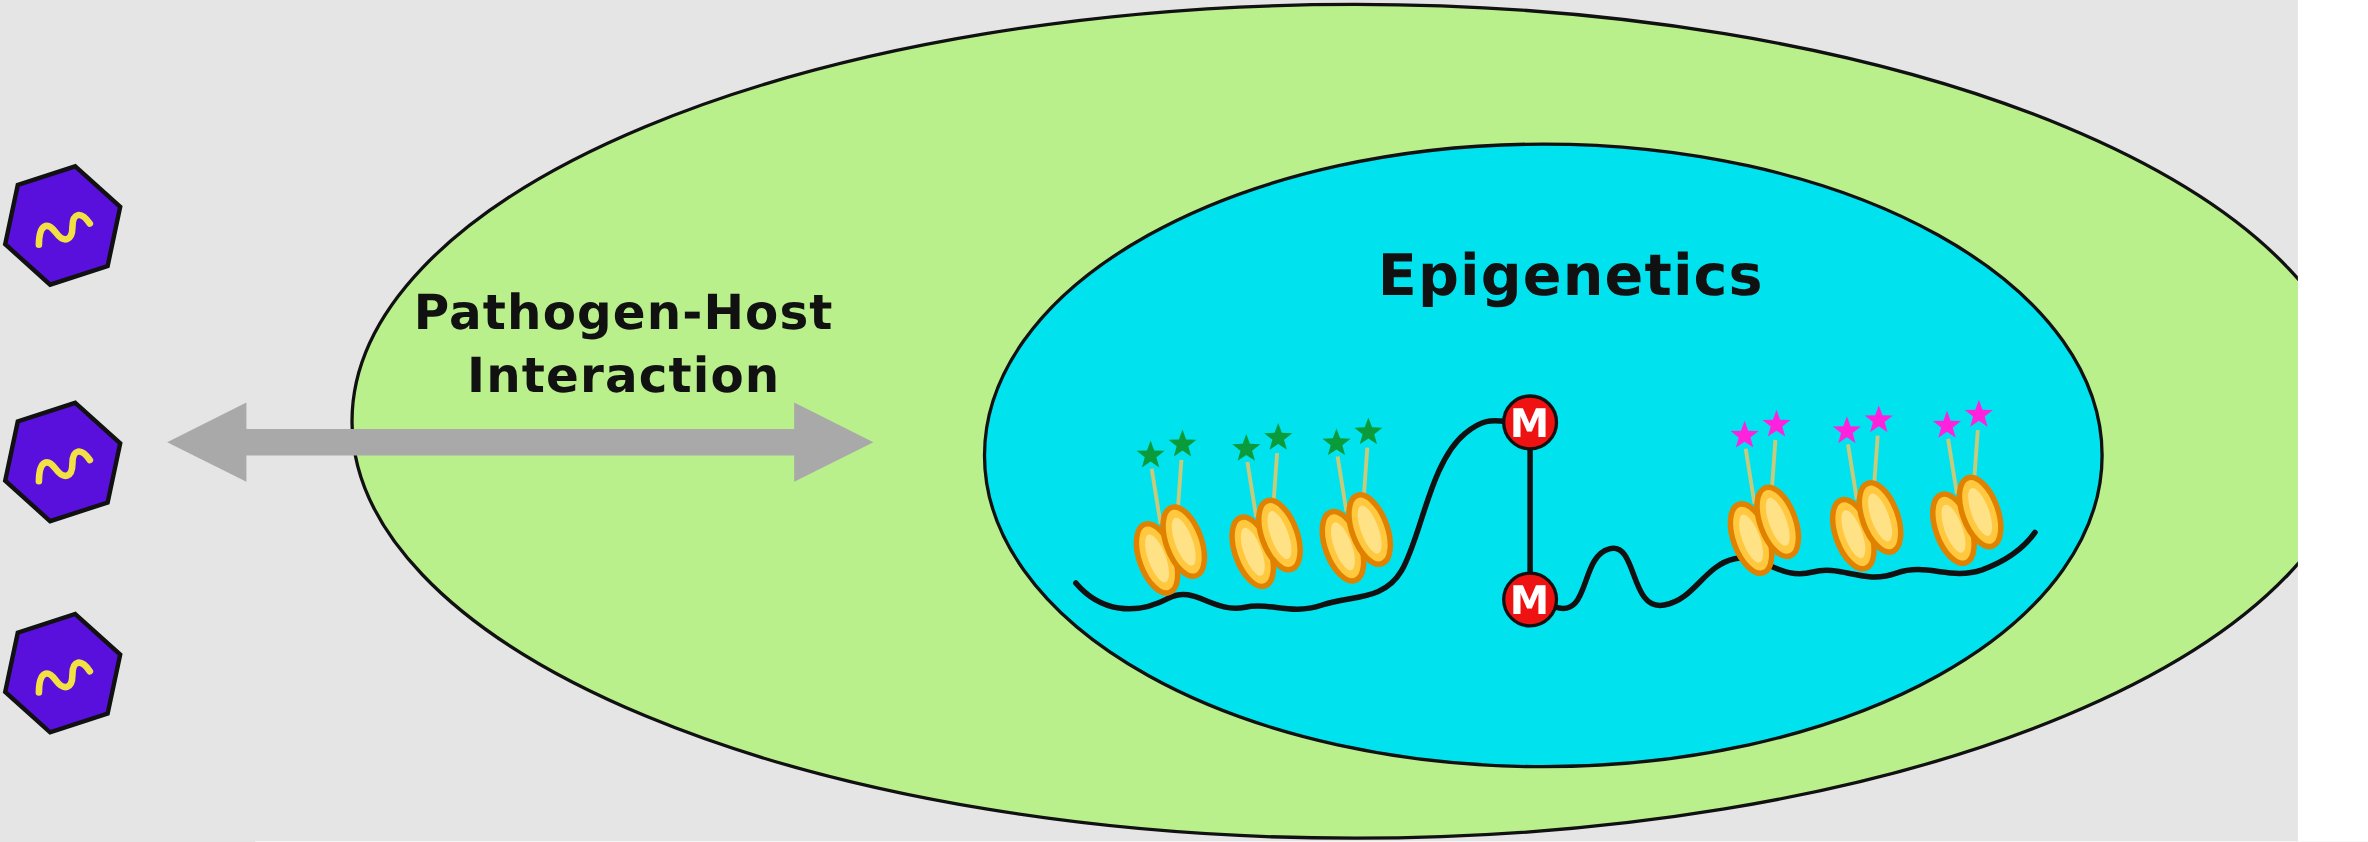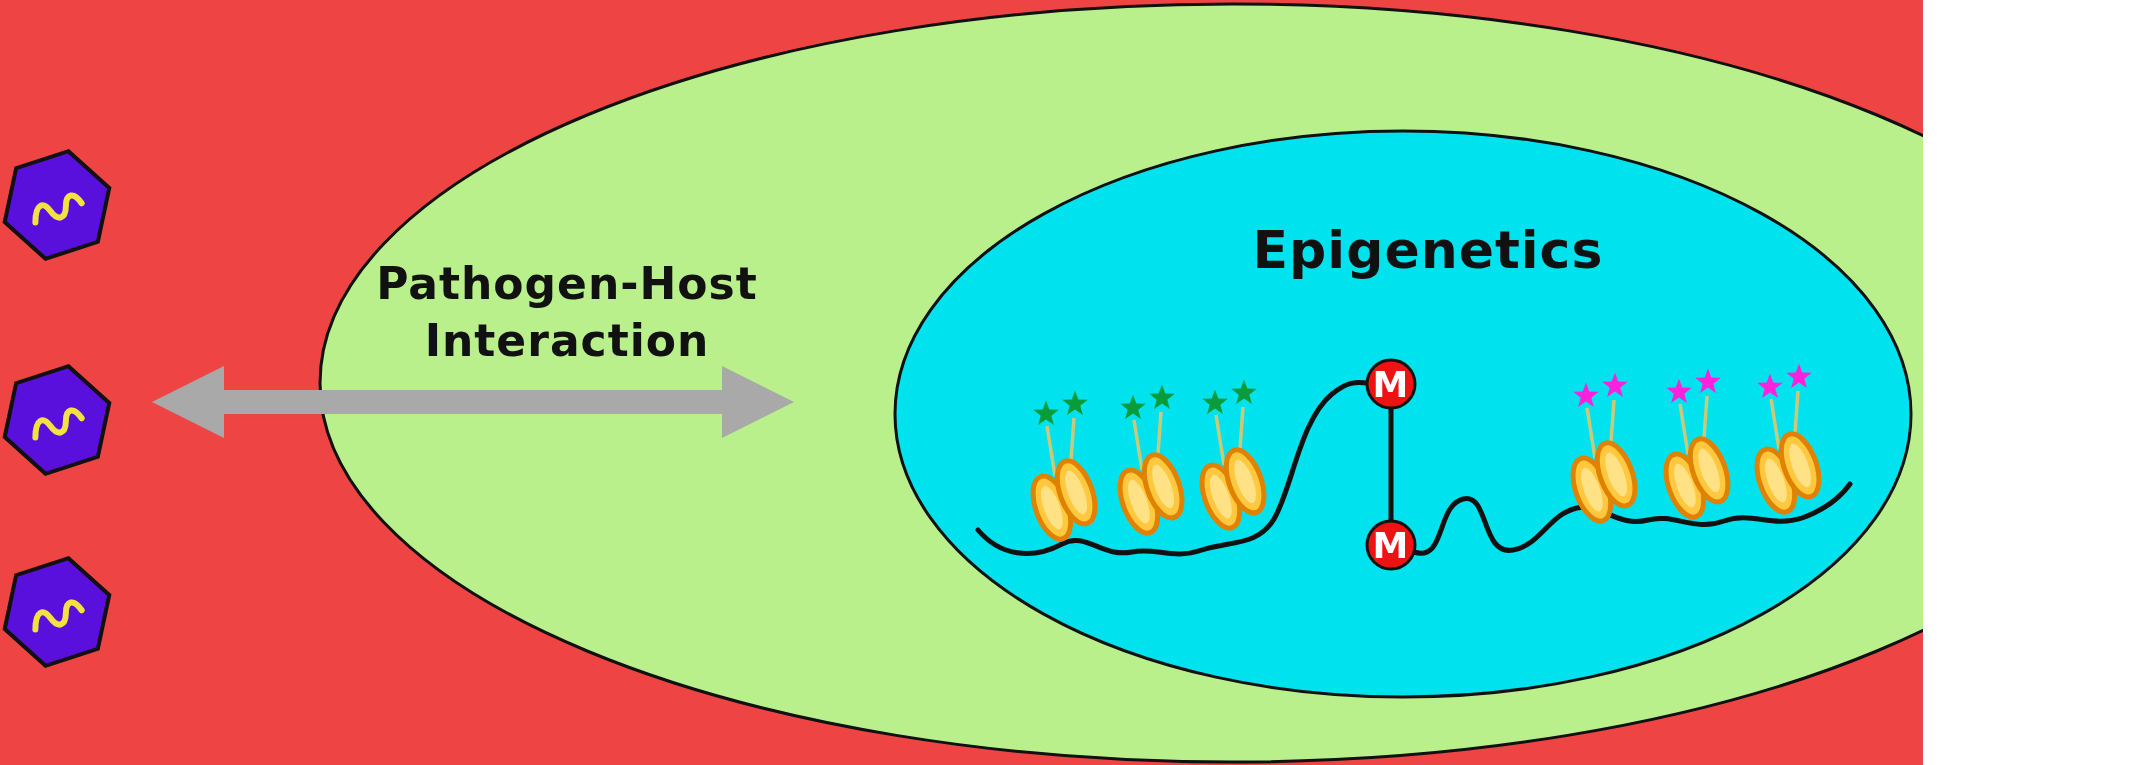--- a/index.html
+++ b/index.html
@@ -1,16 +1,16 @@
 <!DOCTYPE html>
 <html><head>
 <meta charset="utf-8">
 <style>
   html,body{margin:0;padding:0;background:#ffffff;}
-  .canvas{position:relative;width:1923px;height:765px;background:#ef4444;overflow:hidden;}
+  .canvas{position:relative;width:2089px;height:765px;background:#e5e5e5;overflow:hidden;}
   svg{display:block;}
   svg text{font-family:"DejaVu Sans","Liberation Sans",sans-serif;letter-spacing:1px;}
 </style>
 </head>
 <body>
 
 <div class="canvas">
 <svg width="2153" height="765" viewBox="0 0 2153 765" xmlns="http://www.w3.org/2000/svg">
 
   <defs>

